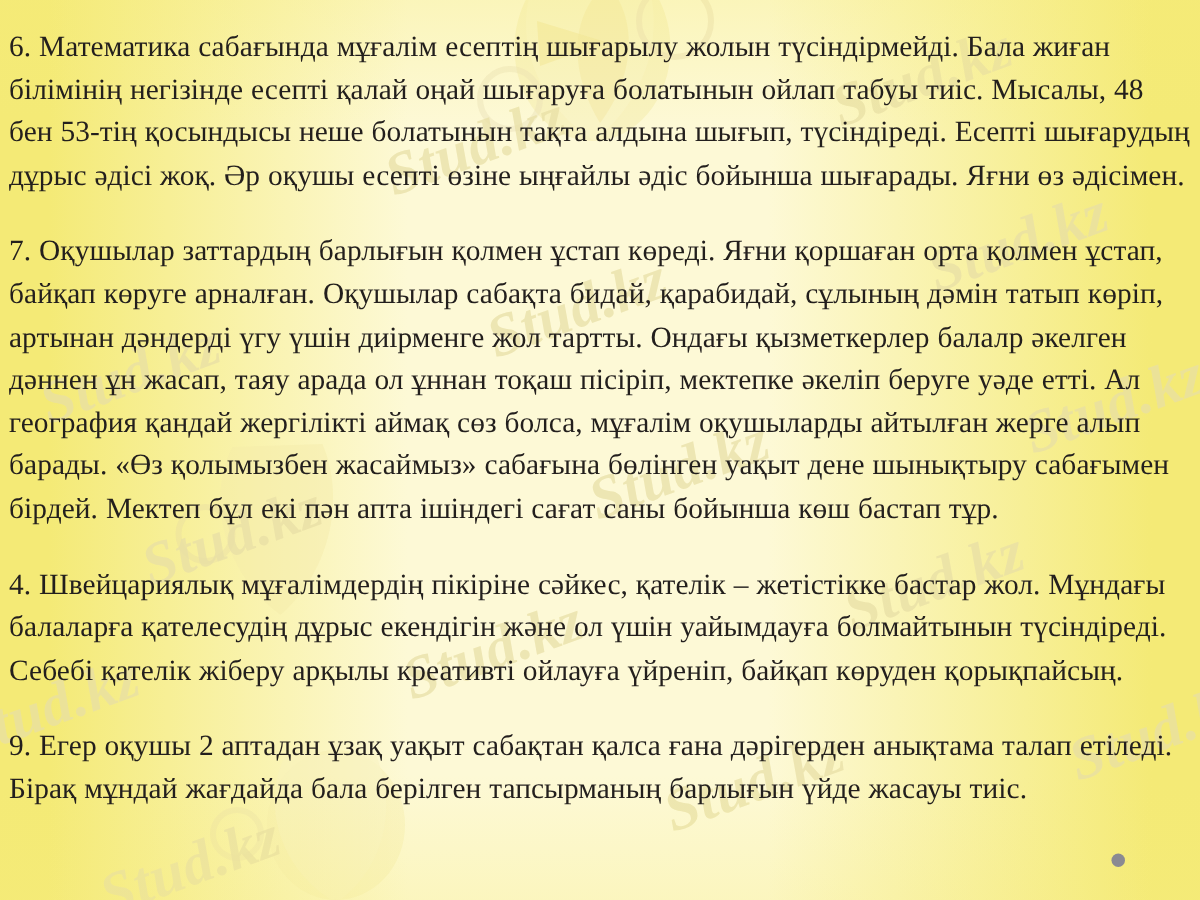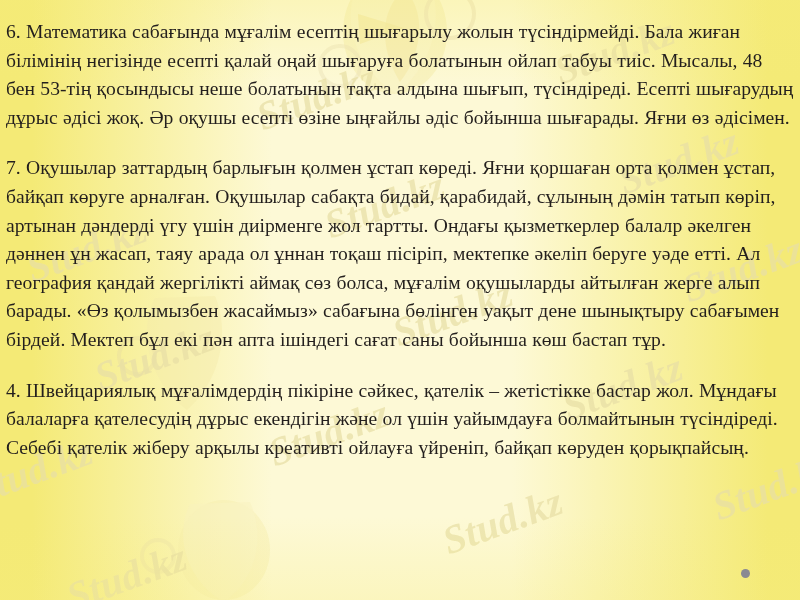--- a/index.html
+++ b/index.html
@@ -145,17 +145,18 @@
         <span class="wm" style="left: 60px; top: 576px; font-size: 40px; color: rgb(232, 223, 166); transform: rotate(-20deg);">Stud.kz</span>
         <span class="wm" style="left: 436px; top: 520px; font-size: 40px; color: rgb(232, 223, 166); transform: rotate(-20deg);">Stud.kz</span>
         <span class="wm" style="left: 706px; top: 486px; font-size: 40px; color: rgb(232, 223, 166); transform: rotate(-20deg);">Stud.kz</span>
       </div>
   </div>
 
   <div class="content">
     <p class="para">6. Математика сабағында мұғалім есептің шығарылу жолын түсіндірмейді. Бала жиған білімінің негізінде есепті қалай оңай шығаруға болатынын ойлап табуы тиіс. Мысалы, 48 бен 53-тің қосындысы неше болатынын тақта алдына шығып, түсіндіреді. Есепті шығарудың дұрыс әдісі жоқ. Әр оқушы есепті өзіне ыңғайлы әдіс бойынша шығарады. Яғни өз әдісімен.</p>
     <p class="para">7. Оқушылар заттардың барлығын қолмен ұстап көреді. Яғни қоршаған орта қолмен ұстап, байқап көруге арналған. Оқушылар сабақта бидай, қарабидай, сұлының дәмін татып көріп, артынан дәндерді үгу үшін диірменге жол тартты. Ондағы қызметкерлер балалр әкелген дәннен ұн жасап, таяу арада ол ұннан тоқаш пісіріп, мектепке әкеліп беруге уәде етті. Ал география қандай жергілікті аймақ сөз болса, мұғалім оқушыларды айтылған жерге алып барады. «Өз қолымызбен жасаймыз» сабағына бөлінген уақыт дене шынықтыру сабағымен бірдей. Мектеп бұл екі пән апта ішіндегі сағат саны бойынша көш бастап тұр.</p>
     <p class="para">4. Швейцариялық мұғалімдердің пікіріне сәйкес, қателік – жетістікке бастар жол. Мұндағы балаларға қателесудің дұрыс екендігін және ол үшін уайымдауға болмайтынын түсіндіреді. Себебі қателік жіберу арқылы креативті ойлауға үйреніп, байқап көруден қорықпайсың.</p>
+    <p class="para">9. Егер оқушы 2 аптадан ұзақ уақыт сабақтан қалса ғана дәрігерден анықтама талап етіледі. Бірақ мұндай жағдайда бала берілген тапсырманың барлығын үйде жасауы тиіс.</p>
   </div>
 
   <div class="trail-dot" style="left: 741px; top: 569px; background: rgb(138, 138, 146);"></div>
 
 </div>
 
 </body></html>

